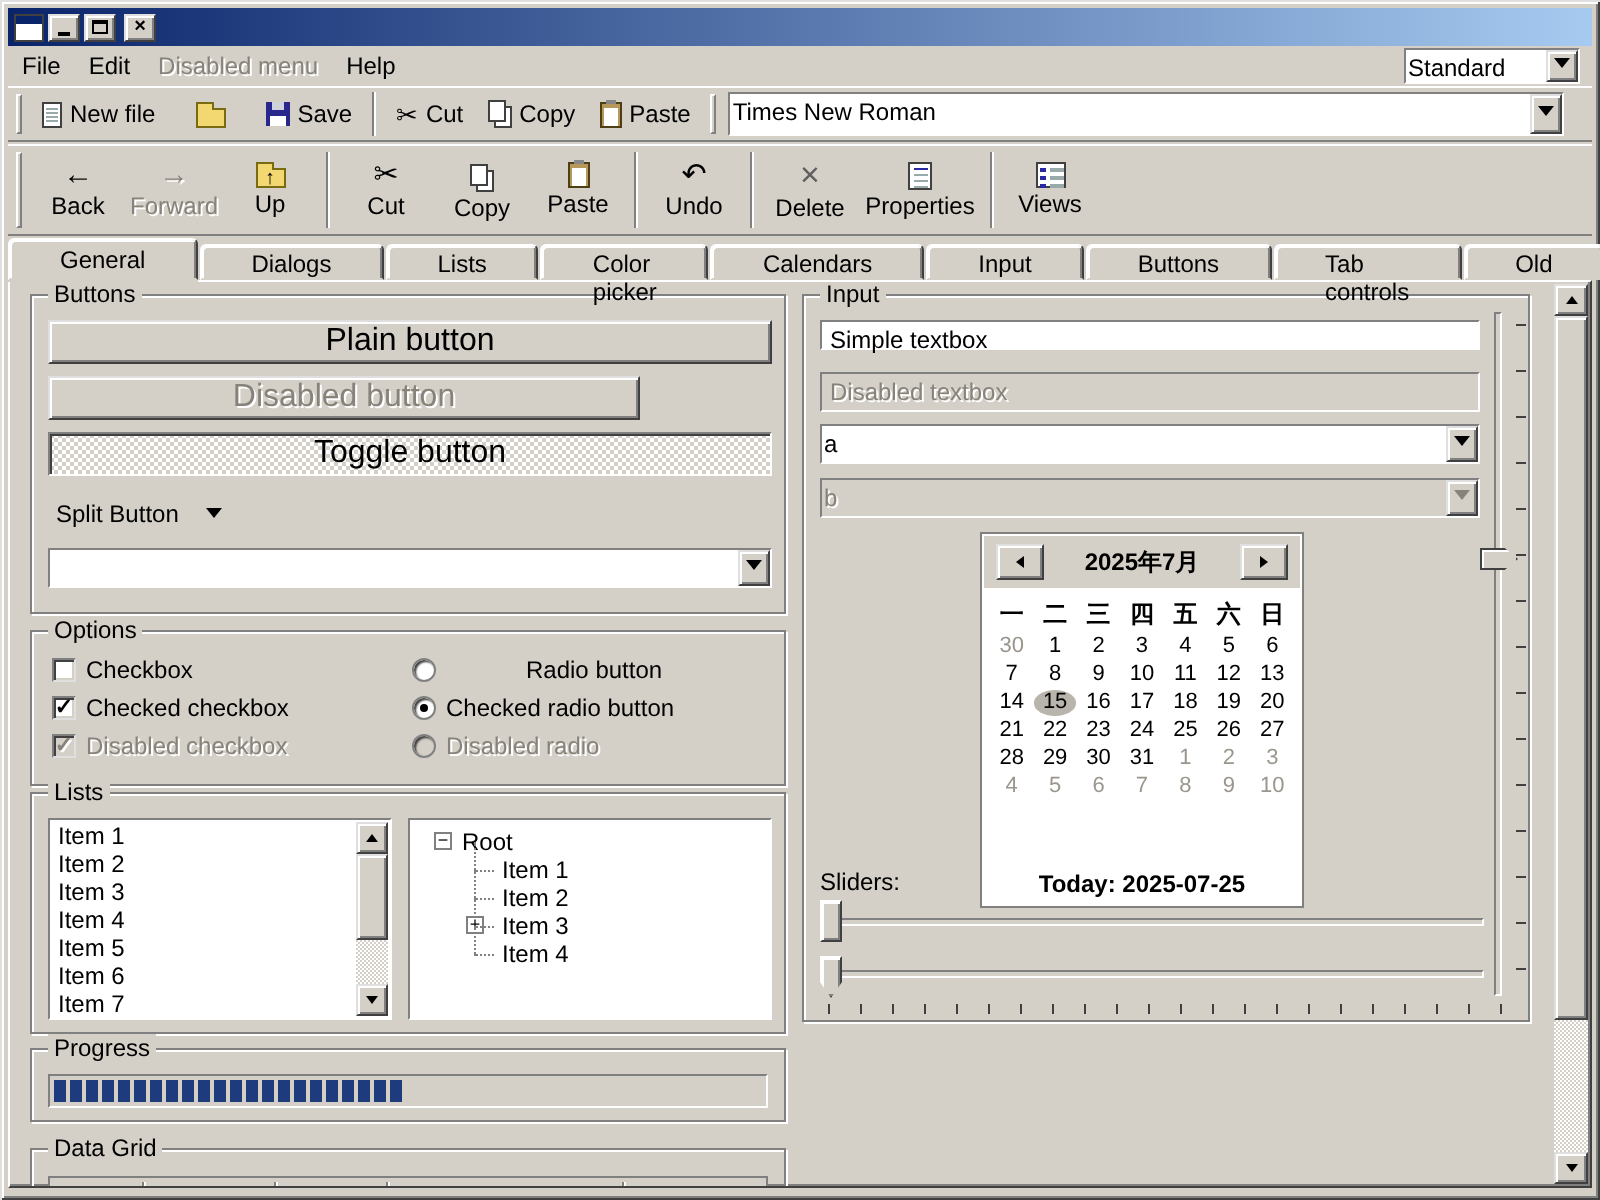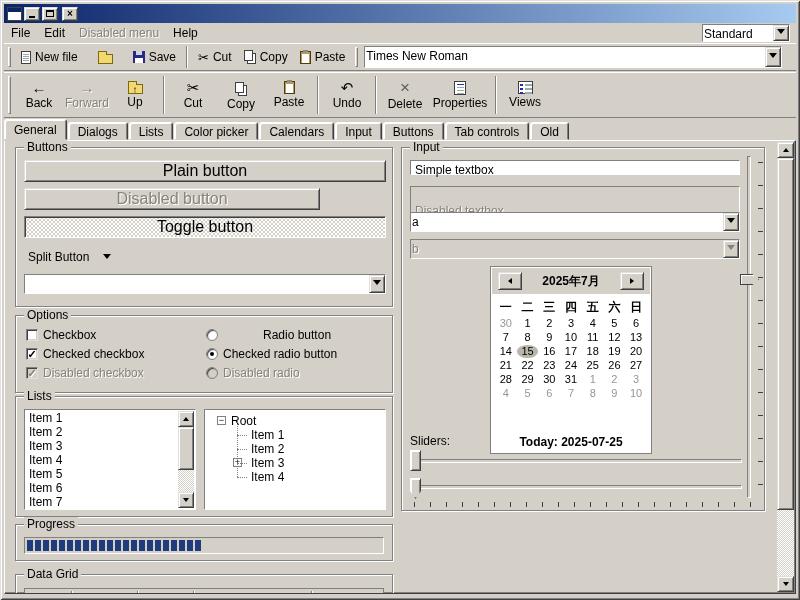--- a/index.html
+++ b/index.html
@@ -74,21 +74,21 @@
   .i-upfolder { position:relative; }
   .i-upfolder .up-arrow { position:absolute; left:4px; top:-1px; font-size:10px; font-weight:bold; color:#000; }
   .glyph-ico { font-size:15px; line-height:1; }
   .glyph-ico.small { font-size:13px; }
 
   
   #font-combo { position:relative; width:418px; height:22px; margin-left:2px; }
 
   
   #tabstrip { position:absolute; left:4px; top:119px; width:792px; height:21px; display:flex; align-items:flex-end; padding-left:2px; }
-  .tab { position:relative; height:18px; padding:2px 9px 0; margin-right:1px; background:#d4d0c8;
+  .tab { position:relative; height:18px; padding:2px 25px 0; margin-right:1px; background:#d4d0c8;
     border:1px solid; border-color:#fff #404040 transparent #fff; border-radius:3px 3px 0 0;
     box-shadow:inset 1px 1px 0 #fff, inset -1px 0 0 #808080; z-index:1; }
   .tab.selected { height:21px; padding-top:3px; margin-left:-2px; z-index:3; font-size:12px;
     box-shadow:inset 1px 1px 0 #fff, inset -1px 0 0 #808080, 0 1px 0 #d4d0c8; }
 
   
   #content { position:absolute; left:4px; top:140px; width:792px; height:454px; background:#d4d0c8;
     border:1px solid; border-color:#fff #404040 #404040 #fff; box-shadow:inset -1px -1px 0 #808080; overflow:hidden; }
 
   .btn { display:flex; align-items:center; justify-content:center; font-size:16px; }
@@ -388,21 +388,21 @@
         <div class="col" style="left:46px;"></div>
         <div class="col" style="left:112px;"></div>
         <div class="col" style="left:168px;"></div>
         <div class="col" style="left:286px;"></div>
       </div>
     </div>
 
     <div class="group" style="left:396px; top:6px; width:364px; height:364px;">
       <div class="glabel">Input</div>
       <div class="sunken-flat" style="position:absolute; left:8px; top:12px; width:330px; height:15px; padding:2px 4px;">Simple textbox</div>
-      <div class="sunken-flat disabled-text" style="position:absolute; left:8px; top:38px; width:330px; height:20px; padding:17px 4px; background:#d4d0c8;">Disabled textbox</div>
+      <div class="sunken-flat disabled-text" style="position:absolute; left:8px; top:38px; width:330px; height:20px; padding:2px 4px; background:#d4d0c8;">Disabled textbox</div>
       <div class="combo" style="position:absolute; left:8px; top:64px; width:330px; height:20px;">
         <div class="field sunken-flat">a</div>
         <div class="drop raised">
             <div class="arrow-down" style="margin-top:0;"></div>
           </div>
       </div>
       <div class="combo disabled" style="position:absolute; left:8px; top:91px; width:330px; height:20px;">
         <div class="field sunken-flat disabled-text">b</div>
         <div class="drop raised">
             <div class="arrow-down" style="margin-top:0;"></div>

